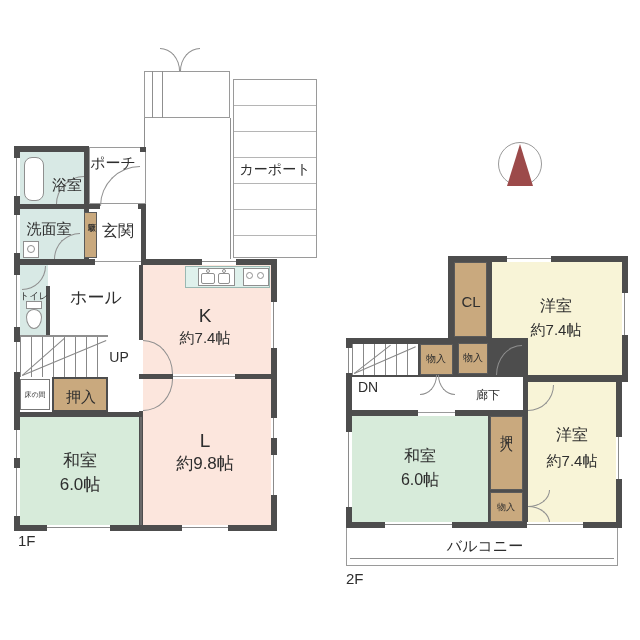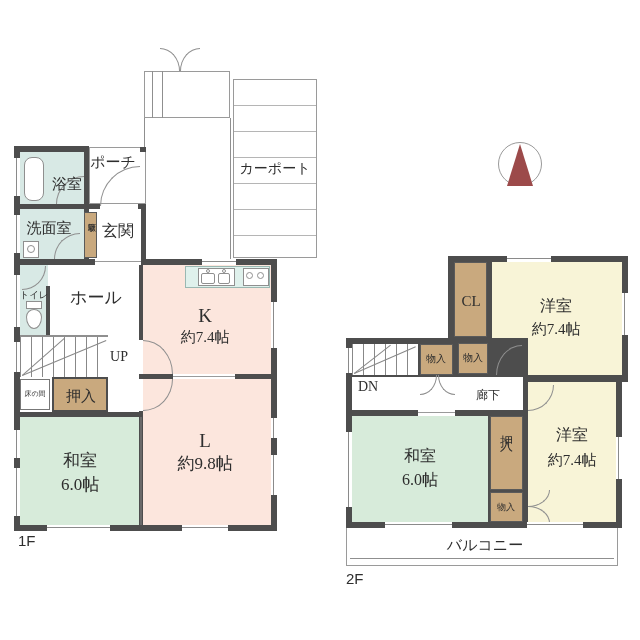--- a/index.html
+++ b/index.html
@@ -1,21 +1,21 @@
 <!DOCTYPE html>
 <html><head>
 <meta charset="utf-8">
 <style>
   html,body{margin:0;padding:0;background:#fff;}
   .canvas{position:relative;width:640px;height:640px;background:#fff;overflow:hidden;
           font-family:"Liberation Sans","DejaVu Sans",sans-serif;color:#2e2e2e;}
   .abs{position:absolute;box-sizing:border-box;}
   .wall{position:absolute;background:#4d4d4d;}
   .room{position:absolute;box-sizing:border-box;}
-  .lbl{position:absolute;transform:translate(-50%,-50%);white-space:nowrap;color:#2e2e2e;line-height:1;font-family:Liberation Serif, serif;}
+  .lbl{position:absolute;transform:translate(-50%,-50%);white-space:nowrap;color:#2e2e2e;line-height:1;}
   .vlbl{position:absolute;writing-mode:vertical-rl;text-orientation:upright;white-space:nowrap;color:#2e2e2e;line-height:1;}
   .win-h{position:absolute;background:linear-gradient(to bottom,#fff 0 2px,#8a8a8a 2px 3px,#fff 3px 100%);}
   .win-v{position:absolute;background:linear-gradient(to right,#fff 0 2px,#8a8a8a 2px 3px,#fff 3px 100%);}
   .open-h{position:absolute;background:linear-gradient(to bottom,#fff 0 2px,#9a9a9a 2px 3px,#fff 3px 100%);}
   .thin{position:absolute;background:#8f8f8f;}
   .arc{position:absolute;box-sizing:border-box;border:0 solid #8f8f8f;background:transparent;}
   .stairs{position:absolute;background:repeating-linear-gradient(90deg,#888 0 1px,transparent 1px 11px),#fff;}
   .diag{position:absolute;height:0;border-top:1px solid #888;transform-origin:left top;}
   .brown{background:#c9a97e;border:1px solid #5a5a5a;}
   .fixture{position:absolute;background:#fff;border:1px solid #8f8f8f;box-sizing:border-box;}

